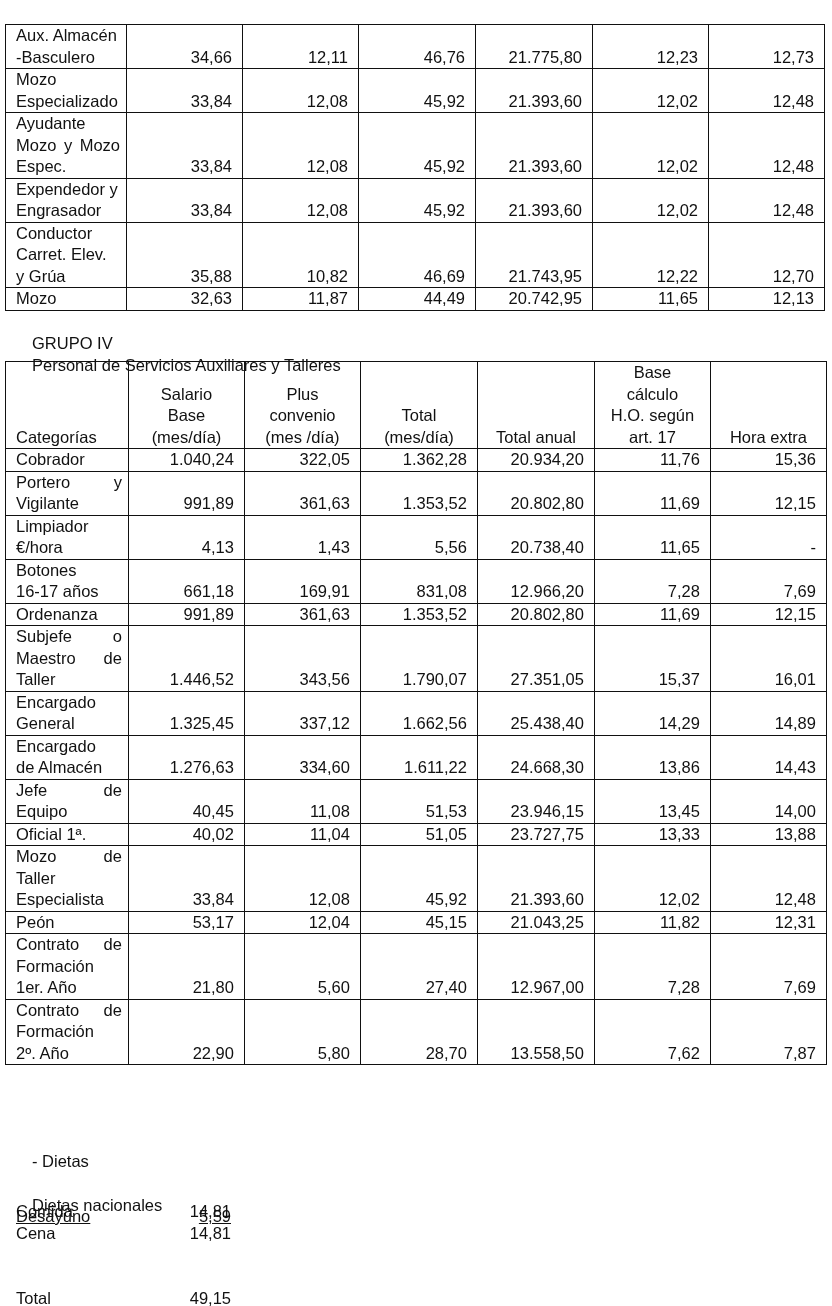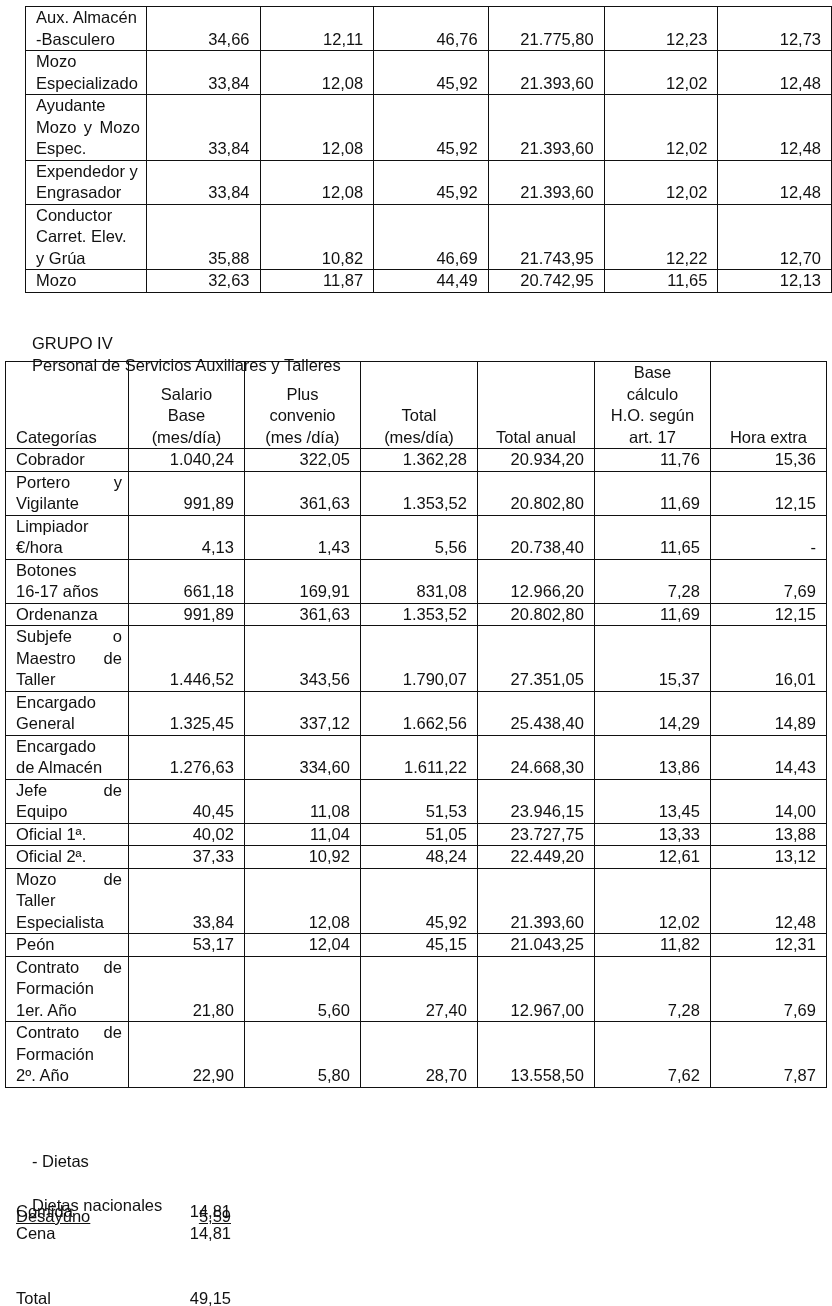--- a/index.html
+++ b/index.html
@@ -6,21 +6,21 @@
   body { width:832px; height:1306px; position:relative; overflow:hidden;
          font-family:"Liberation Sans", sans-serif; font-size:16.5px; color:#111; line-height:21.5px; }
   table { border-collapse:collapse; position:absolute; left:5px; table-layout:fixed; }
   td { border:1.3px solid #111; padding:0 10px 0 10px; vertical-align:bottom; }
   td.cat { text-align:left; padding-left:10px; padding-right:6px; }
   td.num { text-align:right; }
   td.hdr { text-align:center;margin-left:7px; }
   td.hdr.cat { text-align:left; }
   col.c1 { width:121px; } col.c2 { width:116px; } col.c3 { width:116px; } col.c4 { width:117px; }
   col.c5 { width:117px; } col.c6 { width:116px; } col.c7 { width:116px; }
-  #tbl-top { top:6px;margin-left:20px; }
+  #tbl-top { top:24px; }
   #tbl-top td { border-top-color:#111; }
   .para { position:absolute; left:16px; margin:16px; }
   #g4-title { top:317px; }
   #g4-sub { top:339px; }
   #tbl-g4 { top:361px; }
   #dietas-label { top:1135px; }
   #dn-title { top:1179px; }
   .diet-row { position:absolute; left:16px; width:215px; display:flex; justify-content:space-between; }
 </style>
 </head>
@@ -274,29 +274,20 @@
       <tr>
         <td class="cat">Oficial 1ª.</td>
         <td class="num">40,02</td>
         <td class="num">11,04</td>
         <td class="num">51,05</td>
         <td class="num">23.727,75</td>
         <td class="num">13,33</td>
         <td class="num">13,88</td>
       </tr>
       <tr>
-        <td class="cat">Oficial 2ª.</td>
-        <td class="num">37,33</td>
-        <td class="num">10,92</td>
-        <td class="num">48,24</td>
-        <td class="num">22.449,20</td>
-        <td class="num">12,61</td>
-        <td class="num">13,12</td>
-      </tr>
-      <tr>
         <td class="cat">
           <div style="display: flex; justify-content: space-between;">
             <span>Mozo</span>
             <span>de</span>
           </div>
           <div>Taller</div>
           <div>Especialista</div>
         </td>
         <td class="num">33,84</td>
         <td class="num">12,08</td>

